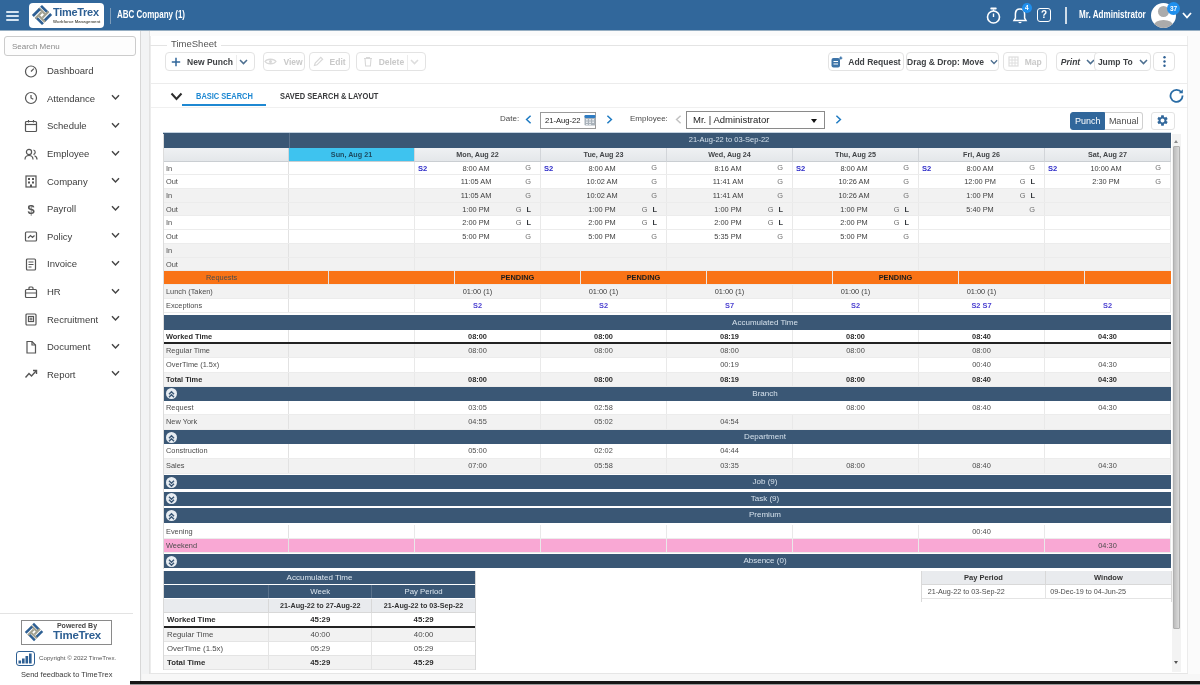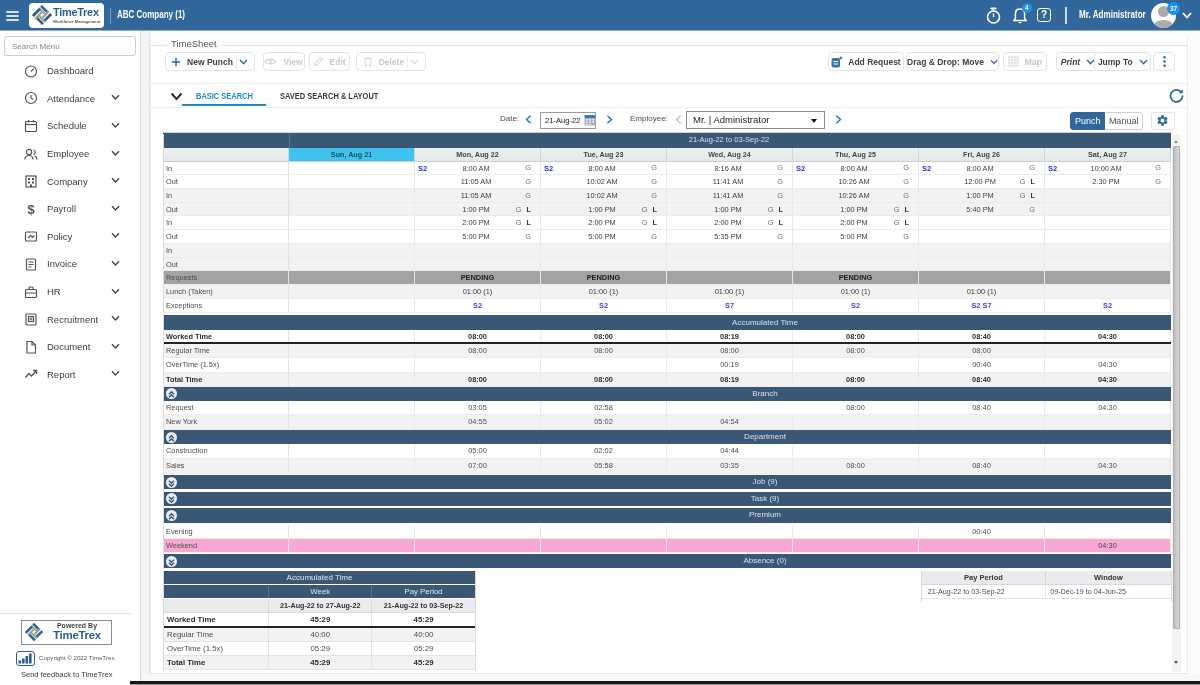--- a/index.html
+++ b/index.html
@@ -593,21 +593,21 @@
 <div class="trow" style="top:257.61px;height:13.73px;background:#f2f2f2;border-bottom:1px solid #ececec;">
     <div class="c0" style="line-height:13.73px;">Out</div>
     <div class="dc" style=""></div>
     <div class="dc" style=""></div>
     <div class="dc" style=""></div>
     <div class="dc" style=""></div>
     <div class="dc" style=""></div>
     <div class="dc" style=""></div>
     <div class="dc" style=""></div>
   </div>
-<div class="trow" style="top:271.34px;height:13.73px;background:#a3a3a3;border-bottom:1px solid #ececec;">
+<div class="trow" style="top:271.34px;height:13.73px;background:#f97316;border-bottom:1px solid #ececec;padding-left:40px;">
     <div class="c0" style="line-height:13.73px;">Requests</div>
     <div class="dc" style="line-height:13.73px;"><span style=""></span></div>
     <div class="dc" style="line-height:13.73px;"><span style=""><b style="color:#1c1c1c;">PENDING</b></span></div>
     <div class="dc" style="line-height:13.73px;"><span style=""><b style="color:#1c1c1c;">PENDING</b></span></div>
     <div class="dc" style="line-height:13.73px;"><span style=""></span></div>
     <div class="dc" style="line-height:13.73px;"><span style=""><b style="color:#1c1c1c;">PENDING</b></span></div>
     <div class="dc" style="line-height:13.73px;"><span style=""></span></div>
     <div class="dc" style="line-height:13.73px;"><span style=""></span></div>
   </div>
 <div class="trow" style="top:285.07px;height:13.73px;background:#f2f2f2;border-bottom:1px solid #ececec;">

